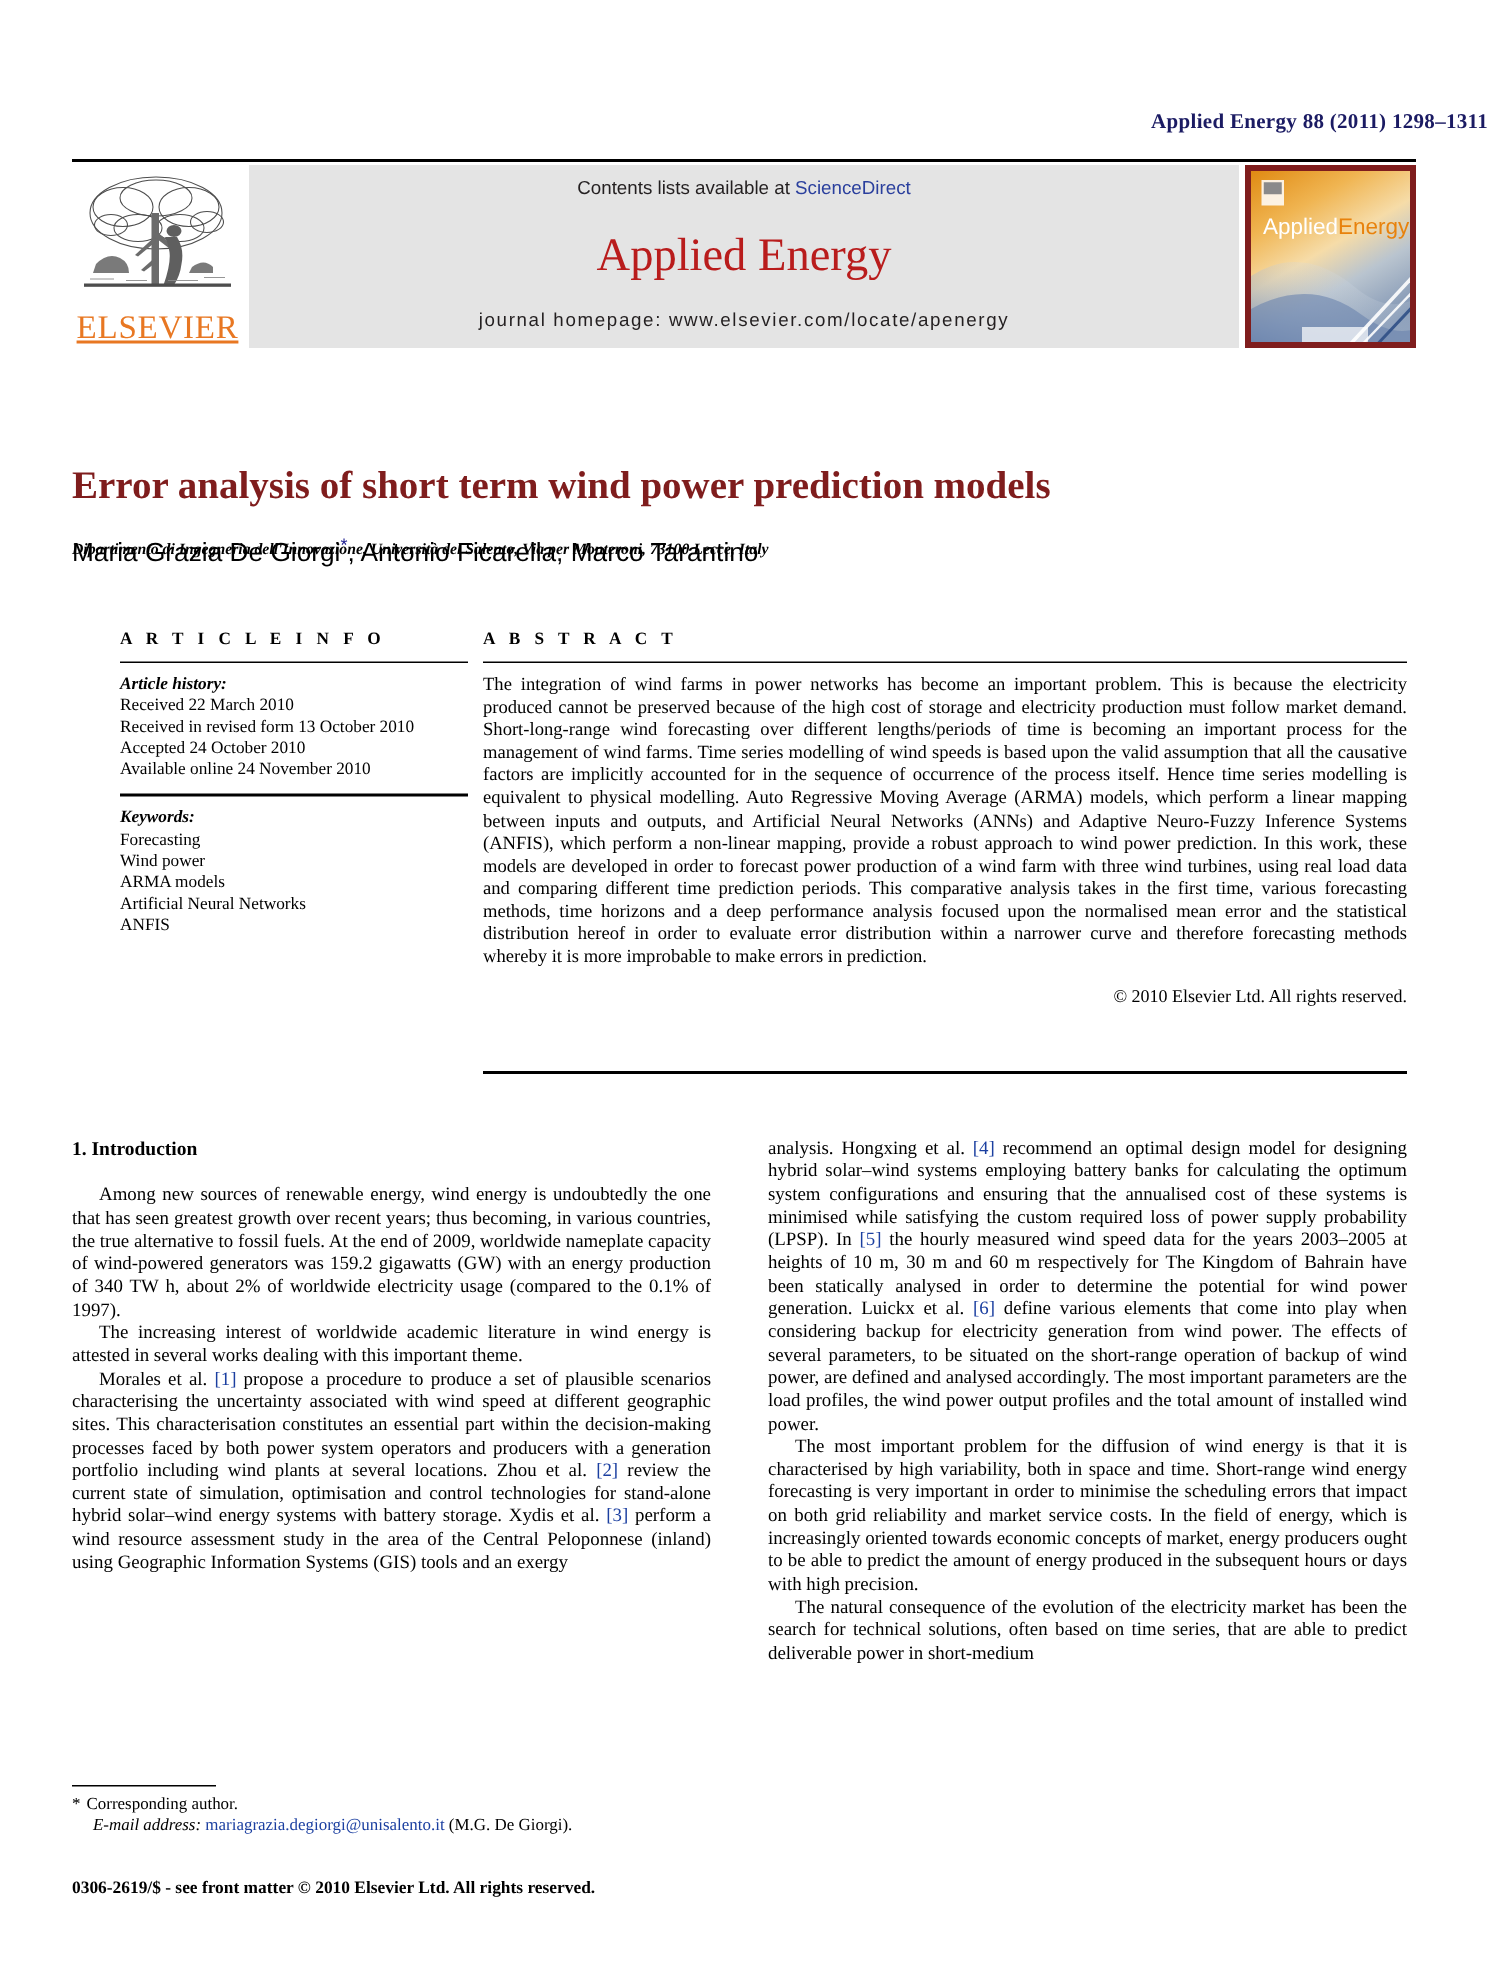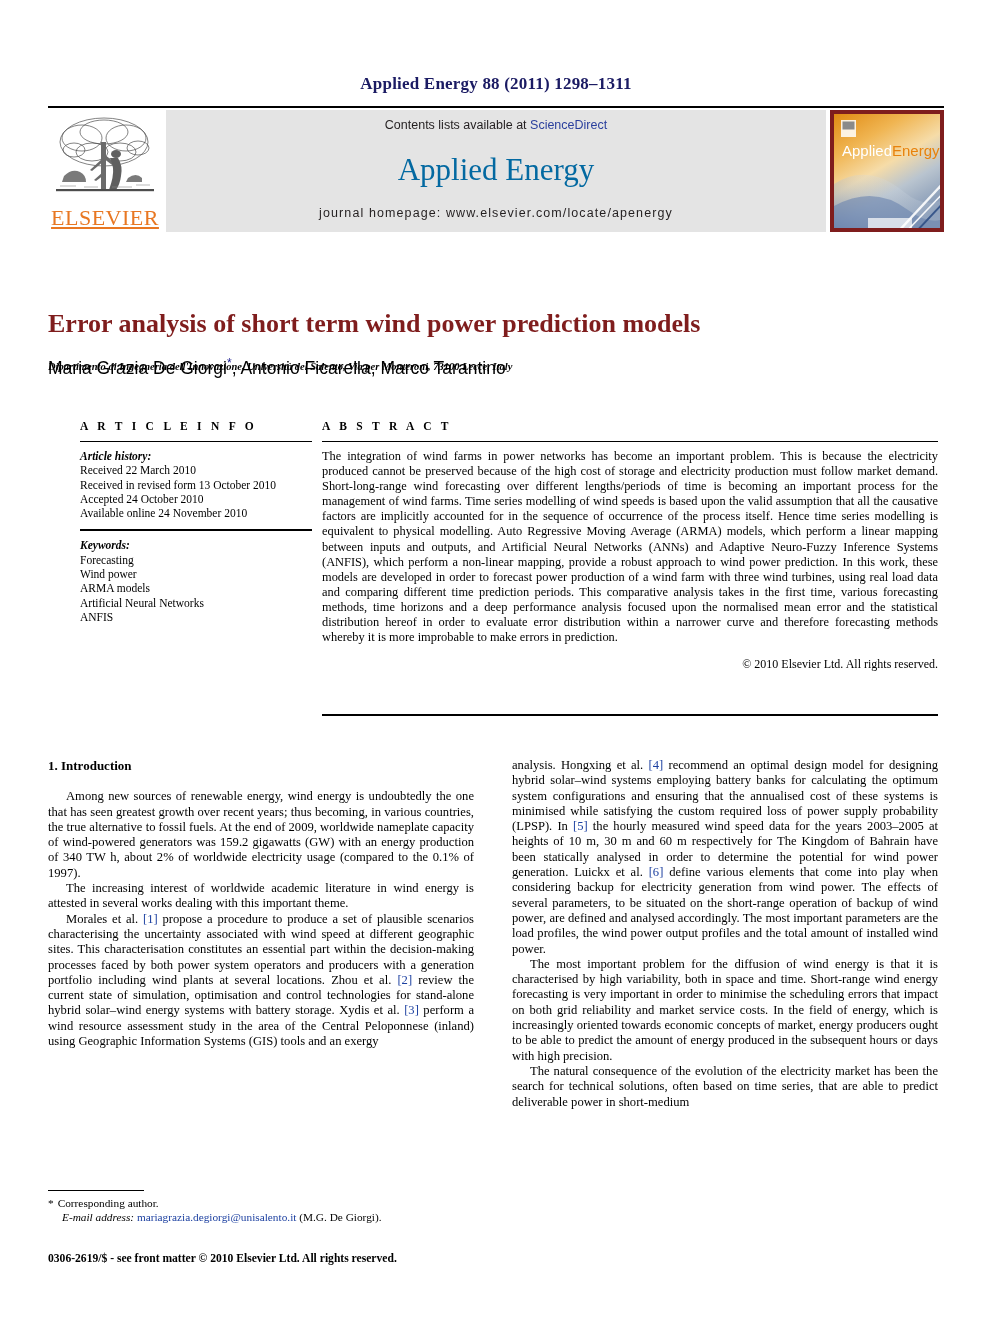--- a/index.html
+++ b/index.html
@@ -20,24 +20,24 @@
     left: 0; top: 0;
     width: 992px;
     height: 1323px;
   }
 
   
   .running-head {
     position: absolute;
     left: 0; top: 74px;
     width: 992px;
-    text-align: center;
-    font-family: "Liberation Serif", serif;
-    font-weight: bold;
-    font-size: 17px;
+    text-align: right;
+    font-family: "Liberation Serif", serif;
+    font-weight: bold;
+    font-size: 14px;
     color: #1b1b63;
     letter-spacing: .2px;
   }
 
   
   .header-rule {
     position: absolute;
     left: 48px; top: 106px;
     width: 896px;
     height: 2px;
@@ -94,21 +94,21 @@
   .contents-line .sd {
     color: #2a3f9d;
   }
   .journal-title {
     position: absolute;
     left: 0; top: 42px;
     width: 660px;
     text-align: center;
     font-family: "Liberation Serif", serif;
     font-size: 31px;
-    color: #0369a1;
+    color: #b91c1c;
   }
   .homepage-line {
     position: absolute;
     left: 0; top: 96px;
     width: 660px;
     text-align: center;
     font-family: "Liberation Sans", sans-serif;
     font-size: 12.5px;
     letter-spacing: 1.1px;
     color: #231f20;

